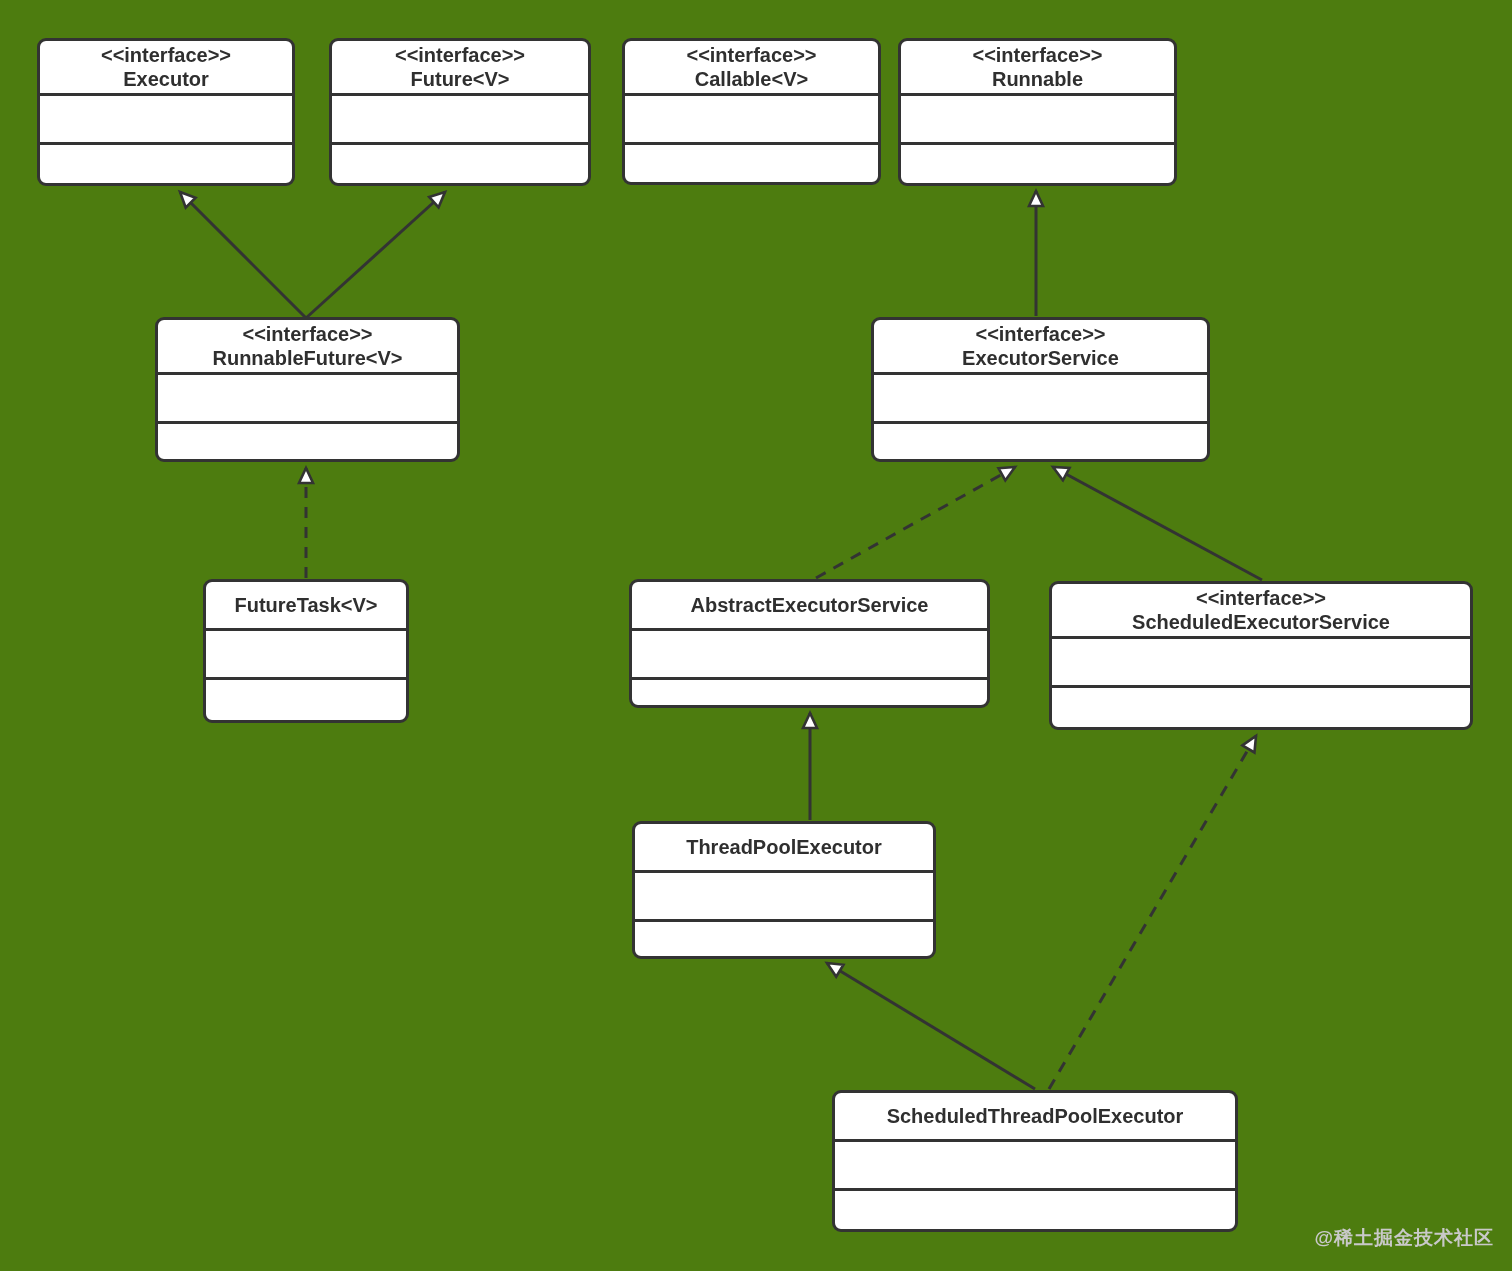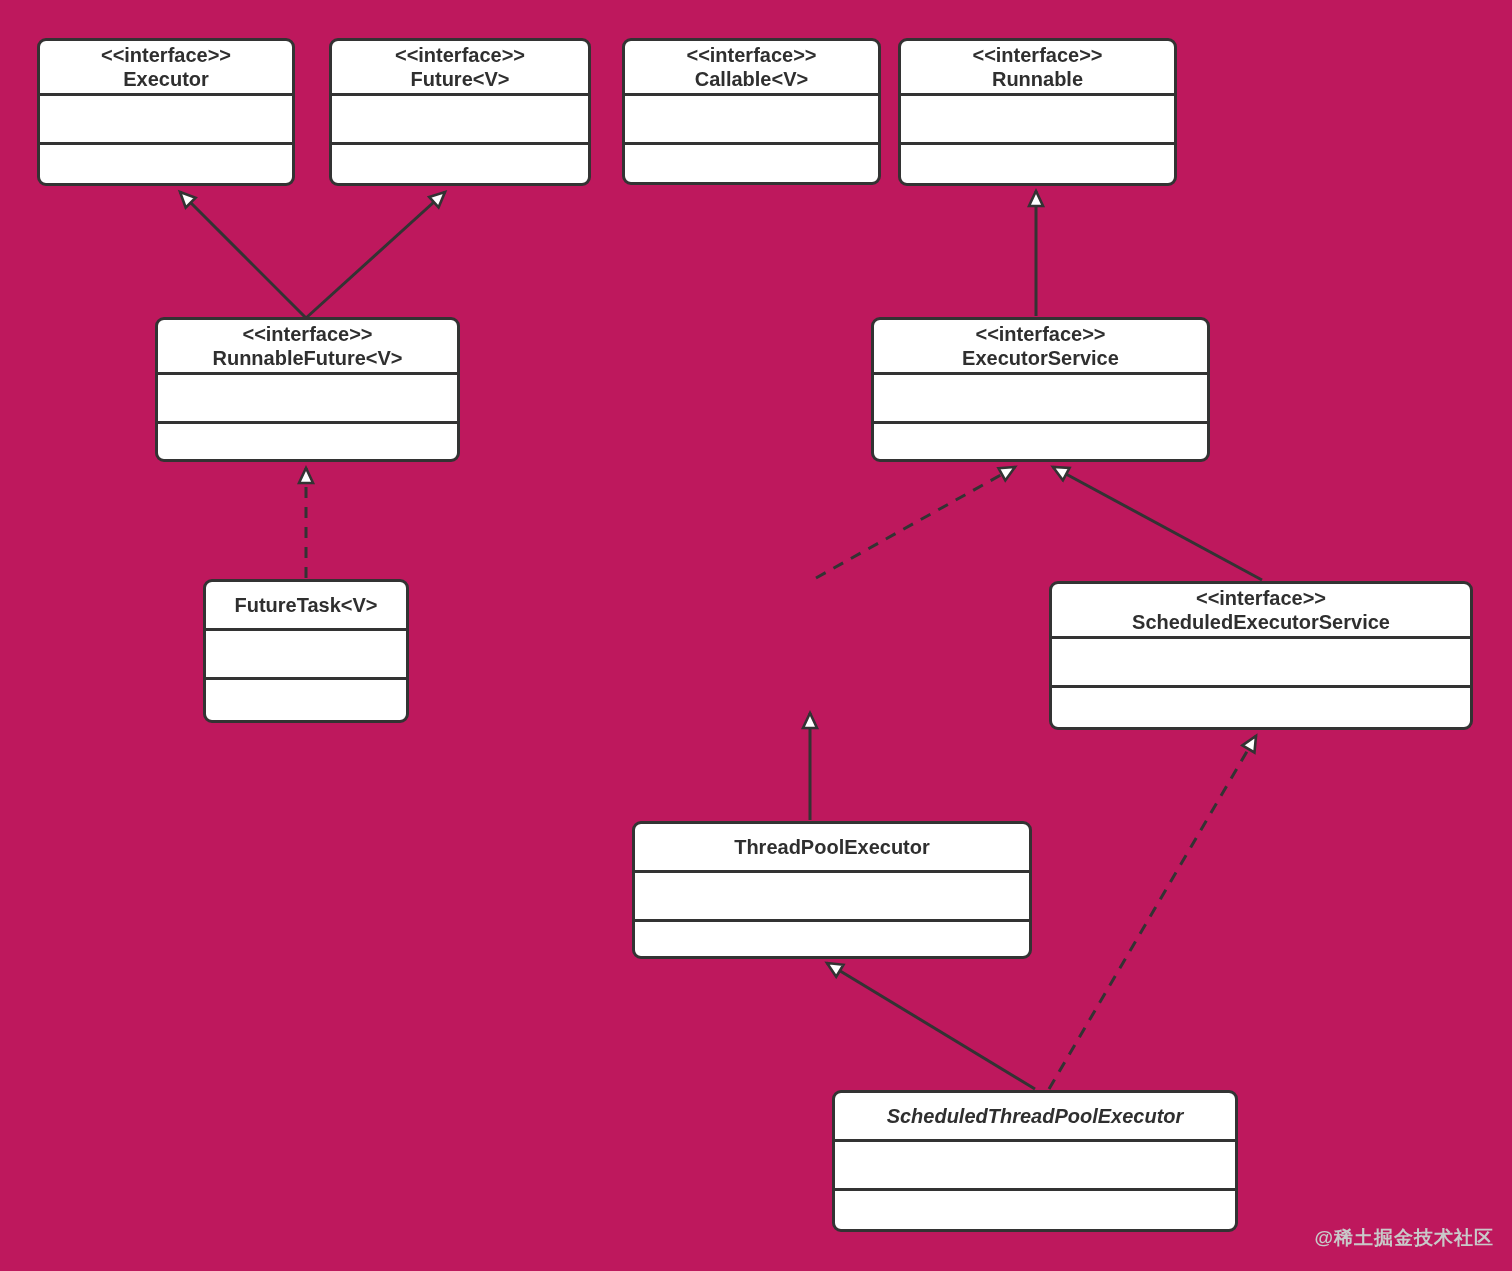--- a/index.html
+++ b/index.html
@@ -1,17 +1,17 @@
 <!DOCTYPE html>
 <html><head>
 <meta charset="utf-8">
 <style>
   html,body { margin:0; padding:0; background:#ffffff; }
   #canvas {
-    position:relative; width:1512px; height:1271px; background:#be185d;
+    position:relative; width:1512px; height:1271px; background:#4d7c0f;
     font-family:"Liberation Sans", sans-serif; overflow:hidden;
   }
   #arrows { position:absolute; left:0; top:0; width:1512px; height:1271px; }
   .uml-box {
     position:absolute; box-sizing:border-box; background:#ffffff;
     border:3px solid #333333; border-radius:9px;
     display:flex; flex-direction:column;
     color:#2f2f2f; font-weight:bold; text-align:center;
   }
   .uml-title {
@@ -105,39 +105,46 @@
   </div>
 
   <div class="uml-box" style="left:203px; top:579px; width:206px; height:144px;">
     <div class="uml-title t1">
       <span>FutureTask&lt;V&gt;</span>
     </div>
     <div class="uml-sec uml-mid"></div>
     <div class="uml-sec uml-bot"></div>
   </div>
 
+  <div class="uml-box" style="left:629px; top:579px; width:361px; height:129px;">
+    <div class="uml-title t1">
+      <span>AbstractExecutorService</span>
+    </div>
+    <div class="uml-sec uml-mid"></div>
+    <div class="uml-sec uml-bot"></div>
+  </div>
 
   <div class="uml-box" style="left:1049px; top:581px; width:424px; height:149px;">
     <div class="uml-title t2">
       <span>&lt;&lt;interface&gt;&gt;</span>
       <span>ScheduledExecutorService</span>
     </div>
     <div class="uml-sec uml-mid"></div>
     <div class="uml-sec uml-bot"></div>
   </div>
 
-  <div class="uml-box" style="left:632px; top:821px; width:400px; height:138px;">
+  <div class="uml-box" style="left:632px; top:821px; width:304px; height:138px;">
     <div class="uml-title t1">
       <span>ThreadPoolExecutor</span>
     </div>
     <div class="uml-sec uml-mid"></div>
     <div class="uml-sec uml-bot"></div>
   </div>
 
-  <div class="uml-box" style="left:832px; top:1090px; width:406px; height:142px;font-style:italic;">
+  <div class="uml-box" style="left:832px; top:1090px; width:406px; height:142px;">
     <div class="uml-title t1">
       <span>ScheduledThreadPoolExecutor</span>
     </div>
     <div class="uml-sec uml-mid"></div>
     <div class="uml-sec uml-bot"></div>
   </div>
 
   <div class="watermark">@稀土掘金技术社区</div>
 </div>
 

